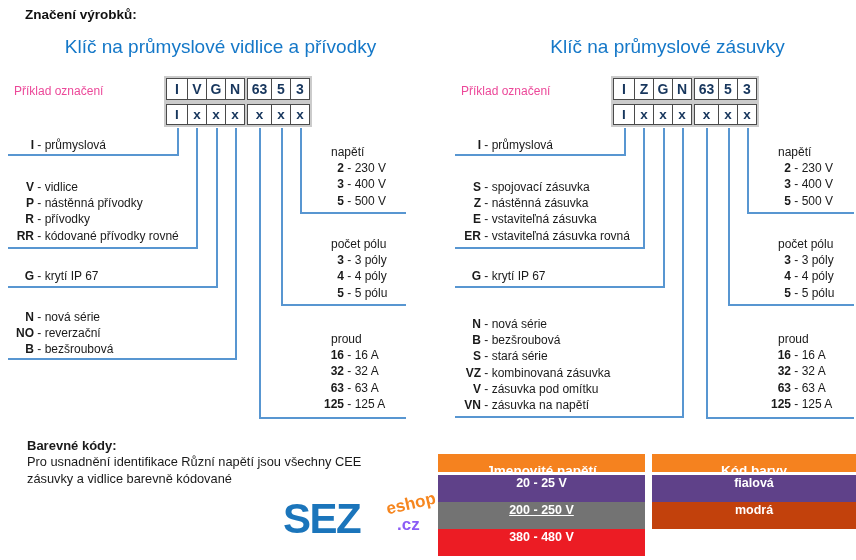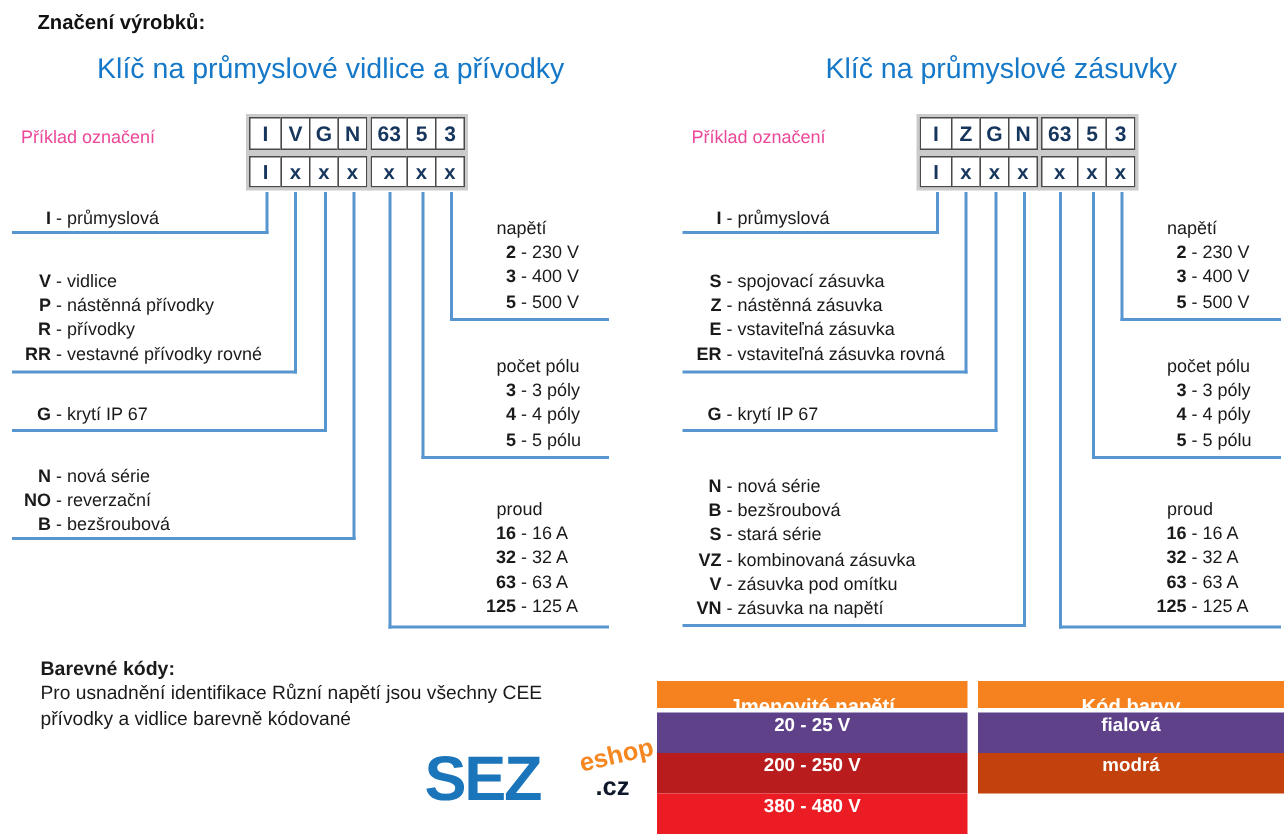--- a/index.html
+++ b/index.html
@@ -20,21 +20,21 @@
   .lcode{display:inline-block;width:26px;font-weight:bold;text-align:right;flex:none}
   .lsep{white-space:pre}
   .vheader{padding-left:13px}
   .note{position:absolute;left:27px;top:437px;font-size:12.8px;line-height:16.5px}
   .note-h{font-weight:bold;font-size:13px;line-height:17px}
   .logo{position:absolute;left:283px;top:496px;width:160px;height:60px}
   .logo-sez{position:absolute;left:0;top:2px;font-size:42px;font-weight:bold;color:#1B75BB;
             letter-spacing:-1.5px;line-height:1}
   .logo-eshop{position:absolute;left:103px;top:-2px;font-size:17px;font-weight:bold;color:#F6861F;
               transform:rotate(-13deg)}
-  .logo-cz{position:absolute;left:114px;top:19px;font-size:17px;font-weight:bold;color:#0f172a}
+  .logo-cz{position:absolute;left:114px;top:19px;font-size:17px;font-weight:bold;color:#8b5cf6}
   .vtable{position:absolute;left:438px;top:454px;width:418px}
   .vt-row{display:flex;gap:7px}
   .vt-cell{color:#fff;font-weight:bold;text-align:center;overflow:hidden}
   .vt-c1{width:207px;flex:none}
   .vt-c2{flex:1}
   .vt-head .vt-cell{height:18px;line-height:33px;font-size:13.5px}
   .vt-gap{height:3px}
   .vt-body .vt-cell{height:27px;line-height:17px;font-size:12.5px}
 </style>
 </head>
@@ -91,21 +91,21 @@
           <span class="ldesc">nástěnná přívodky</span>
         </div>
         <div class="lrow">
           <span class="lcode">R</span>
           <span class="lsep"> - </span>
           <span class="ldesc">přívodky</span>
         </div>
         <div class="lrow">
           <span class="lcode">RR</span>
           <span class="lsep"> - </span>
-          <span class="ldesc">vestavné přívodky rovné</span>
+          <span class="ldesc">kódované přívodky rovné</span>
         </div>
       </div>
       <div class="ln" style="position: absolute; left: 216px; top: 128px; width: 1.5px; height: 159.5px;"></div>
       <div class="ln" style="position: absolute; left: 8px; top: 286px; width: 209.5px; height: 1.5px;"></div>
       <div class="lgroup" style="position: absolute; left: 8px; top: 268px; width: 206px;">
         <div class="lrow">
           <span class="lcode">G</span>
           <span class="lsep"> - </span>
           <span class="ldesc">krytí IP 67</span>
         </div>
@@ -357,42 +357,42 @@
           <span class="lcode">125</span>
           <span class="lsep"> - </span>
           <span class="ldesc">125 A</span>
         </div>
       </div>
     </div>
 
   <div class="note">
     <div class="note-h">Barevné kódy:</div>
     <div class="note-l">Pro usnadnění identifikace Různí napětí jsou všechny CEE</div>
-    <div class="note-l">přívodky a vidlice barevně kódované</div>
+    <div class="note-l">zásuvky a vidlice barevně kódované</div>
   </div>
 
   <div class="logo">
     <span class="logo-sez">SEZ</span>
     <span class="logo-eshop">eshop</span>
     <span class="logo-cz">.cz</span>
   </div>
 
   <div class="vtable">
     <div class="vt-row vt-head">
       <div class="vt-cell vt-c1" style="background: rgb(245, 130, 31);">Jmenovité napětí</div>
       <div class="vt-cell vt-c2" style="background: rgb(245, 130, 31);">Kód barvy</div>
     </div>
     <div class="vt-gap"></div>
     <div id="vt-body" class="vt-body">
         <div class="vt-row">
           <div class="vt-cell vt-c1" style="background: rgb(95, 65, 137);">20 - 25 V</div>
           <div class="vt-cell vt-c2" style="background: rgb(95, 65, 137);">fialová</div>
         </div>
         <div class="vt-row">
-          <div class="vt-cell vt-c1" style="background: #b91c1c;">200 - 250 V</div>
+          <div class="vt-cell vt-c1" style="background: #737373; text-decoration: underline;">200 - 250 V</div>
           <div class="vt-cell vt-c2" style="background: #c2410c;">modrá</div>
         </div>
         <div class="vt-row">
           <div class="vt-cell vt-c1" style="background: rgb(236, 28, 36);">380 - 480 V</div>
         </div>
       </div>
   </div>
 </div>
 
 </body></html>

